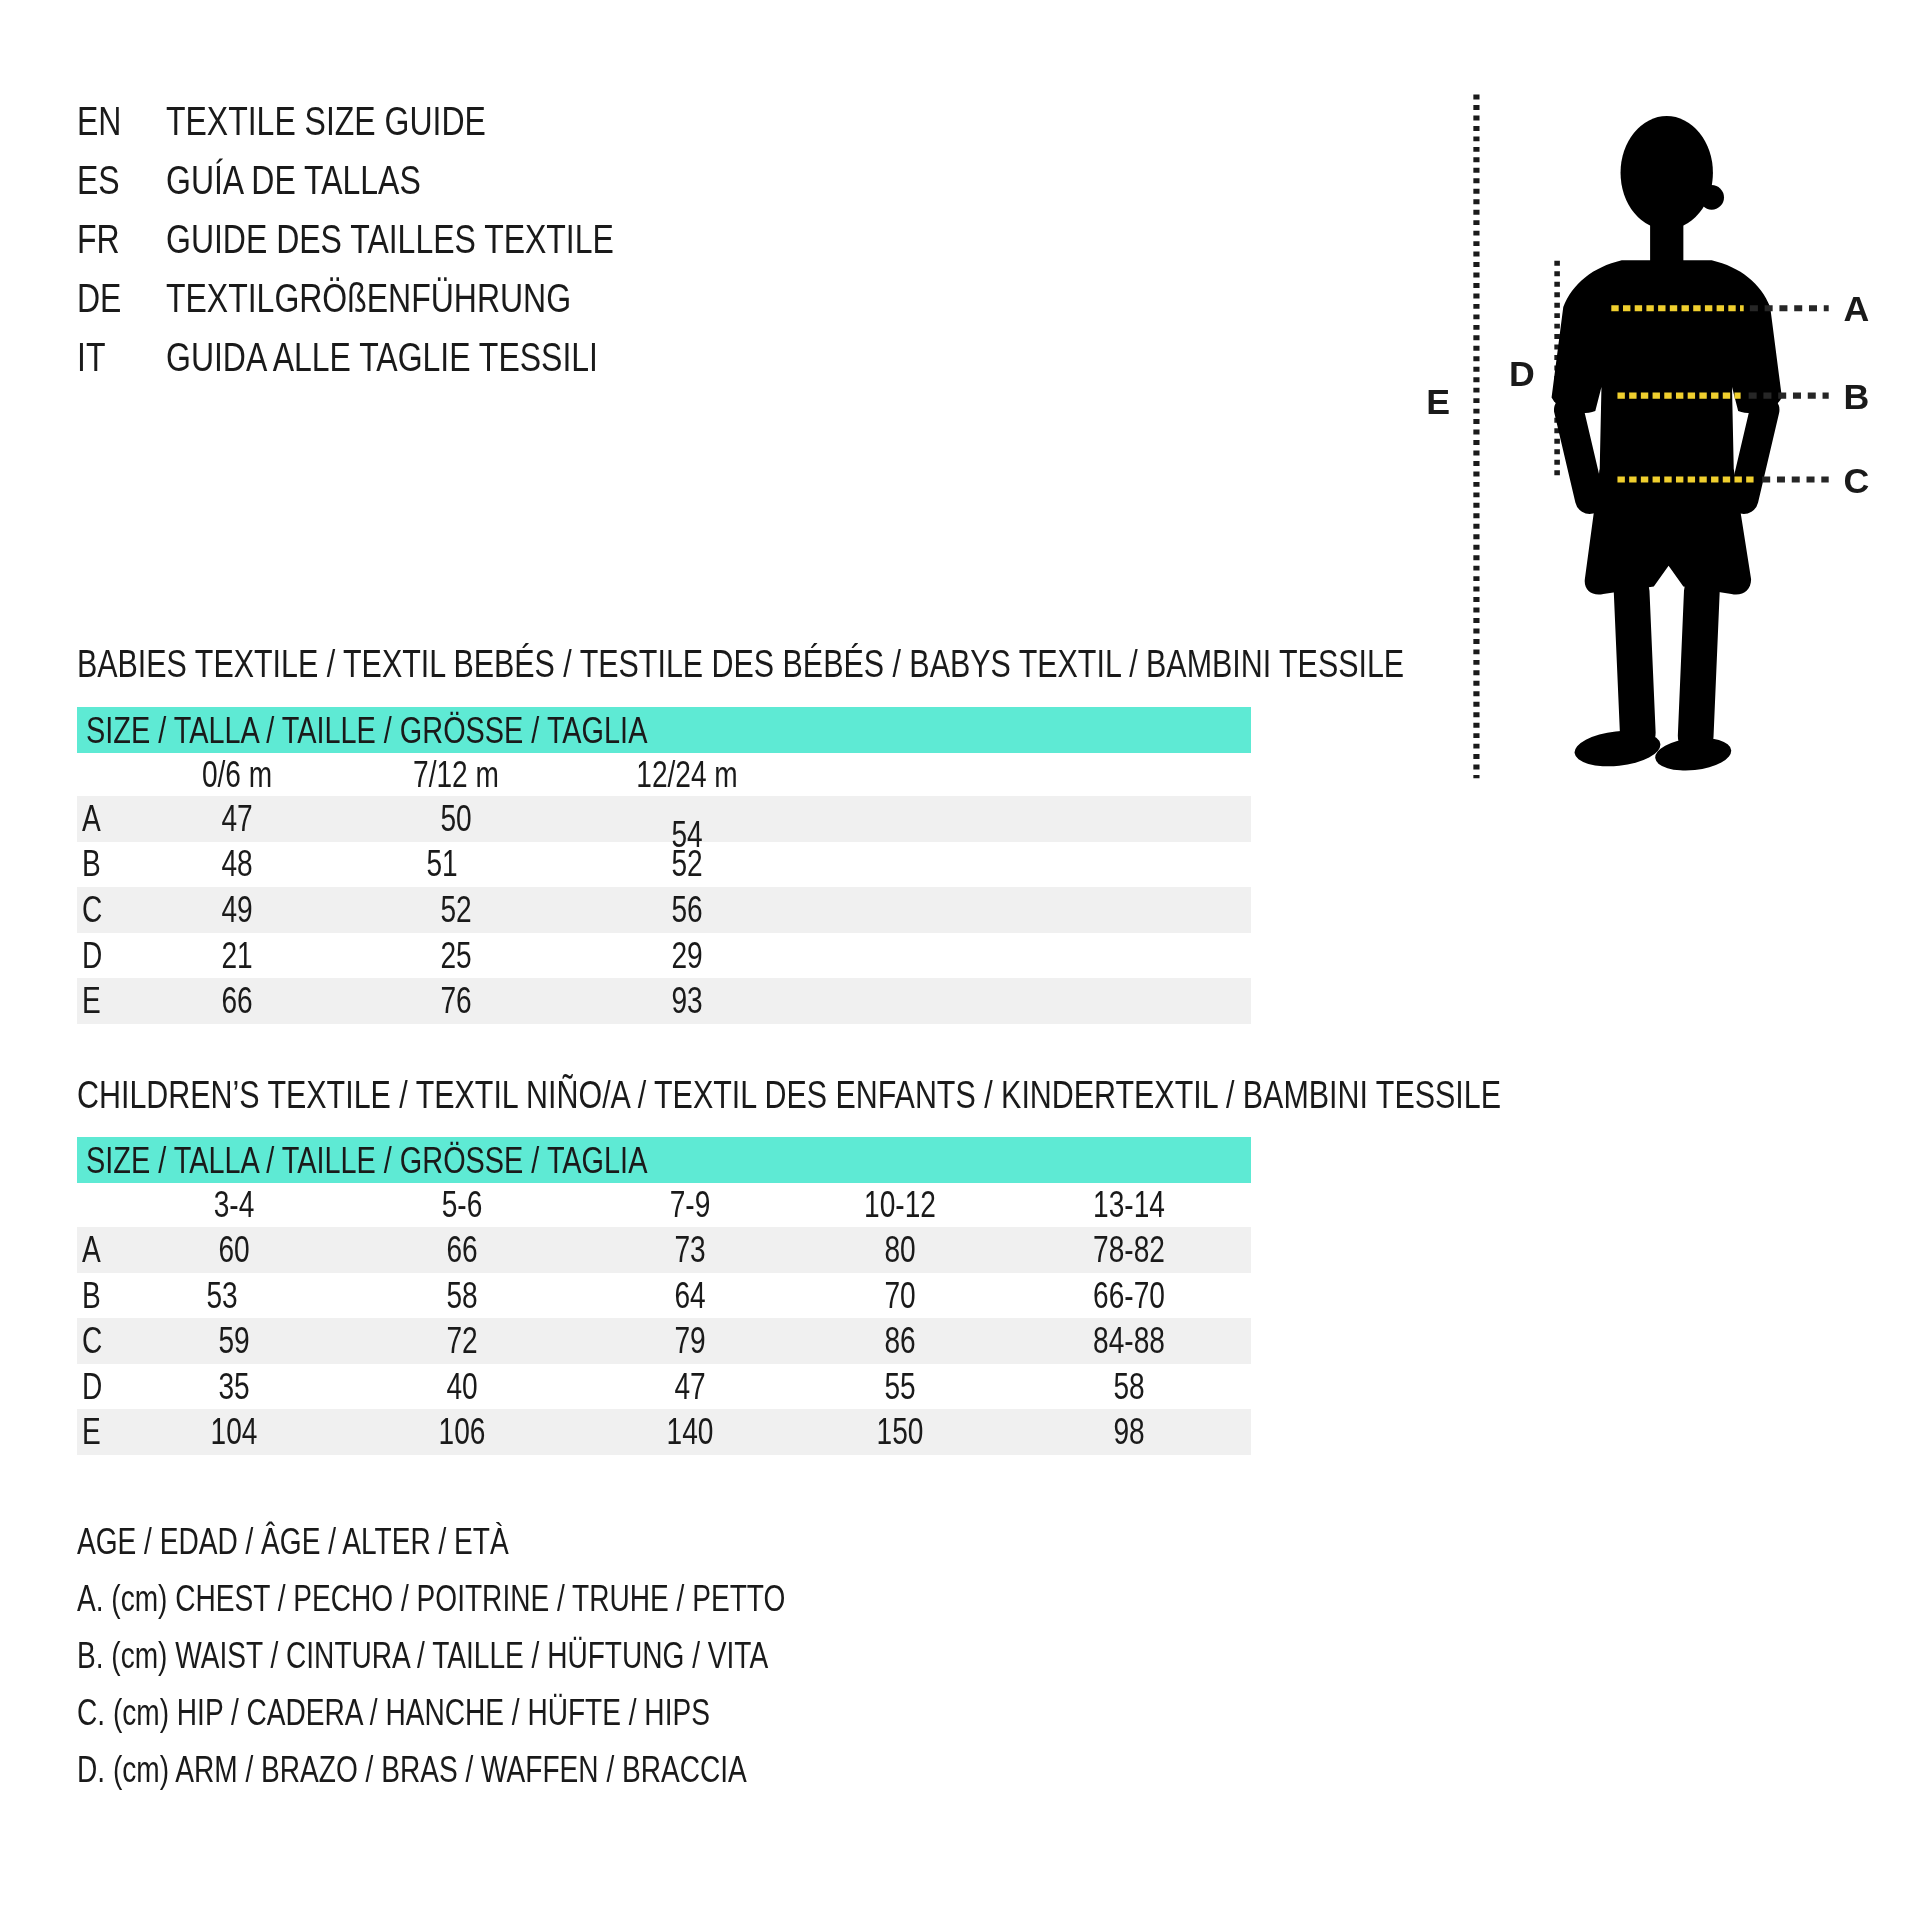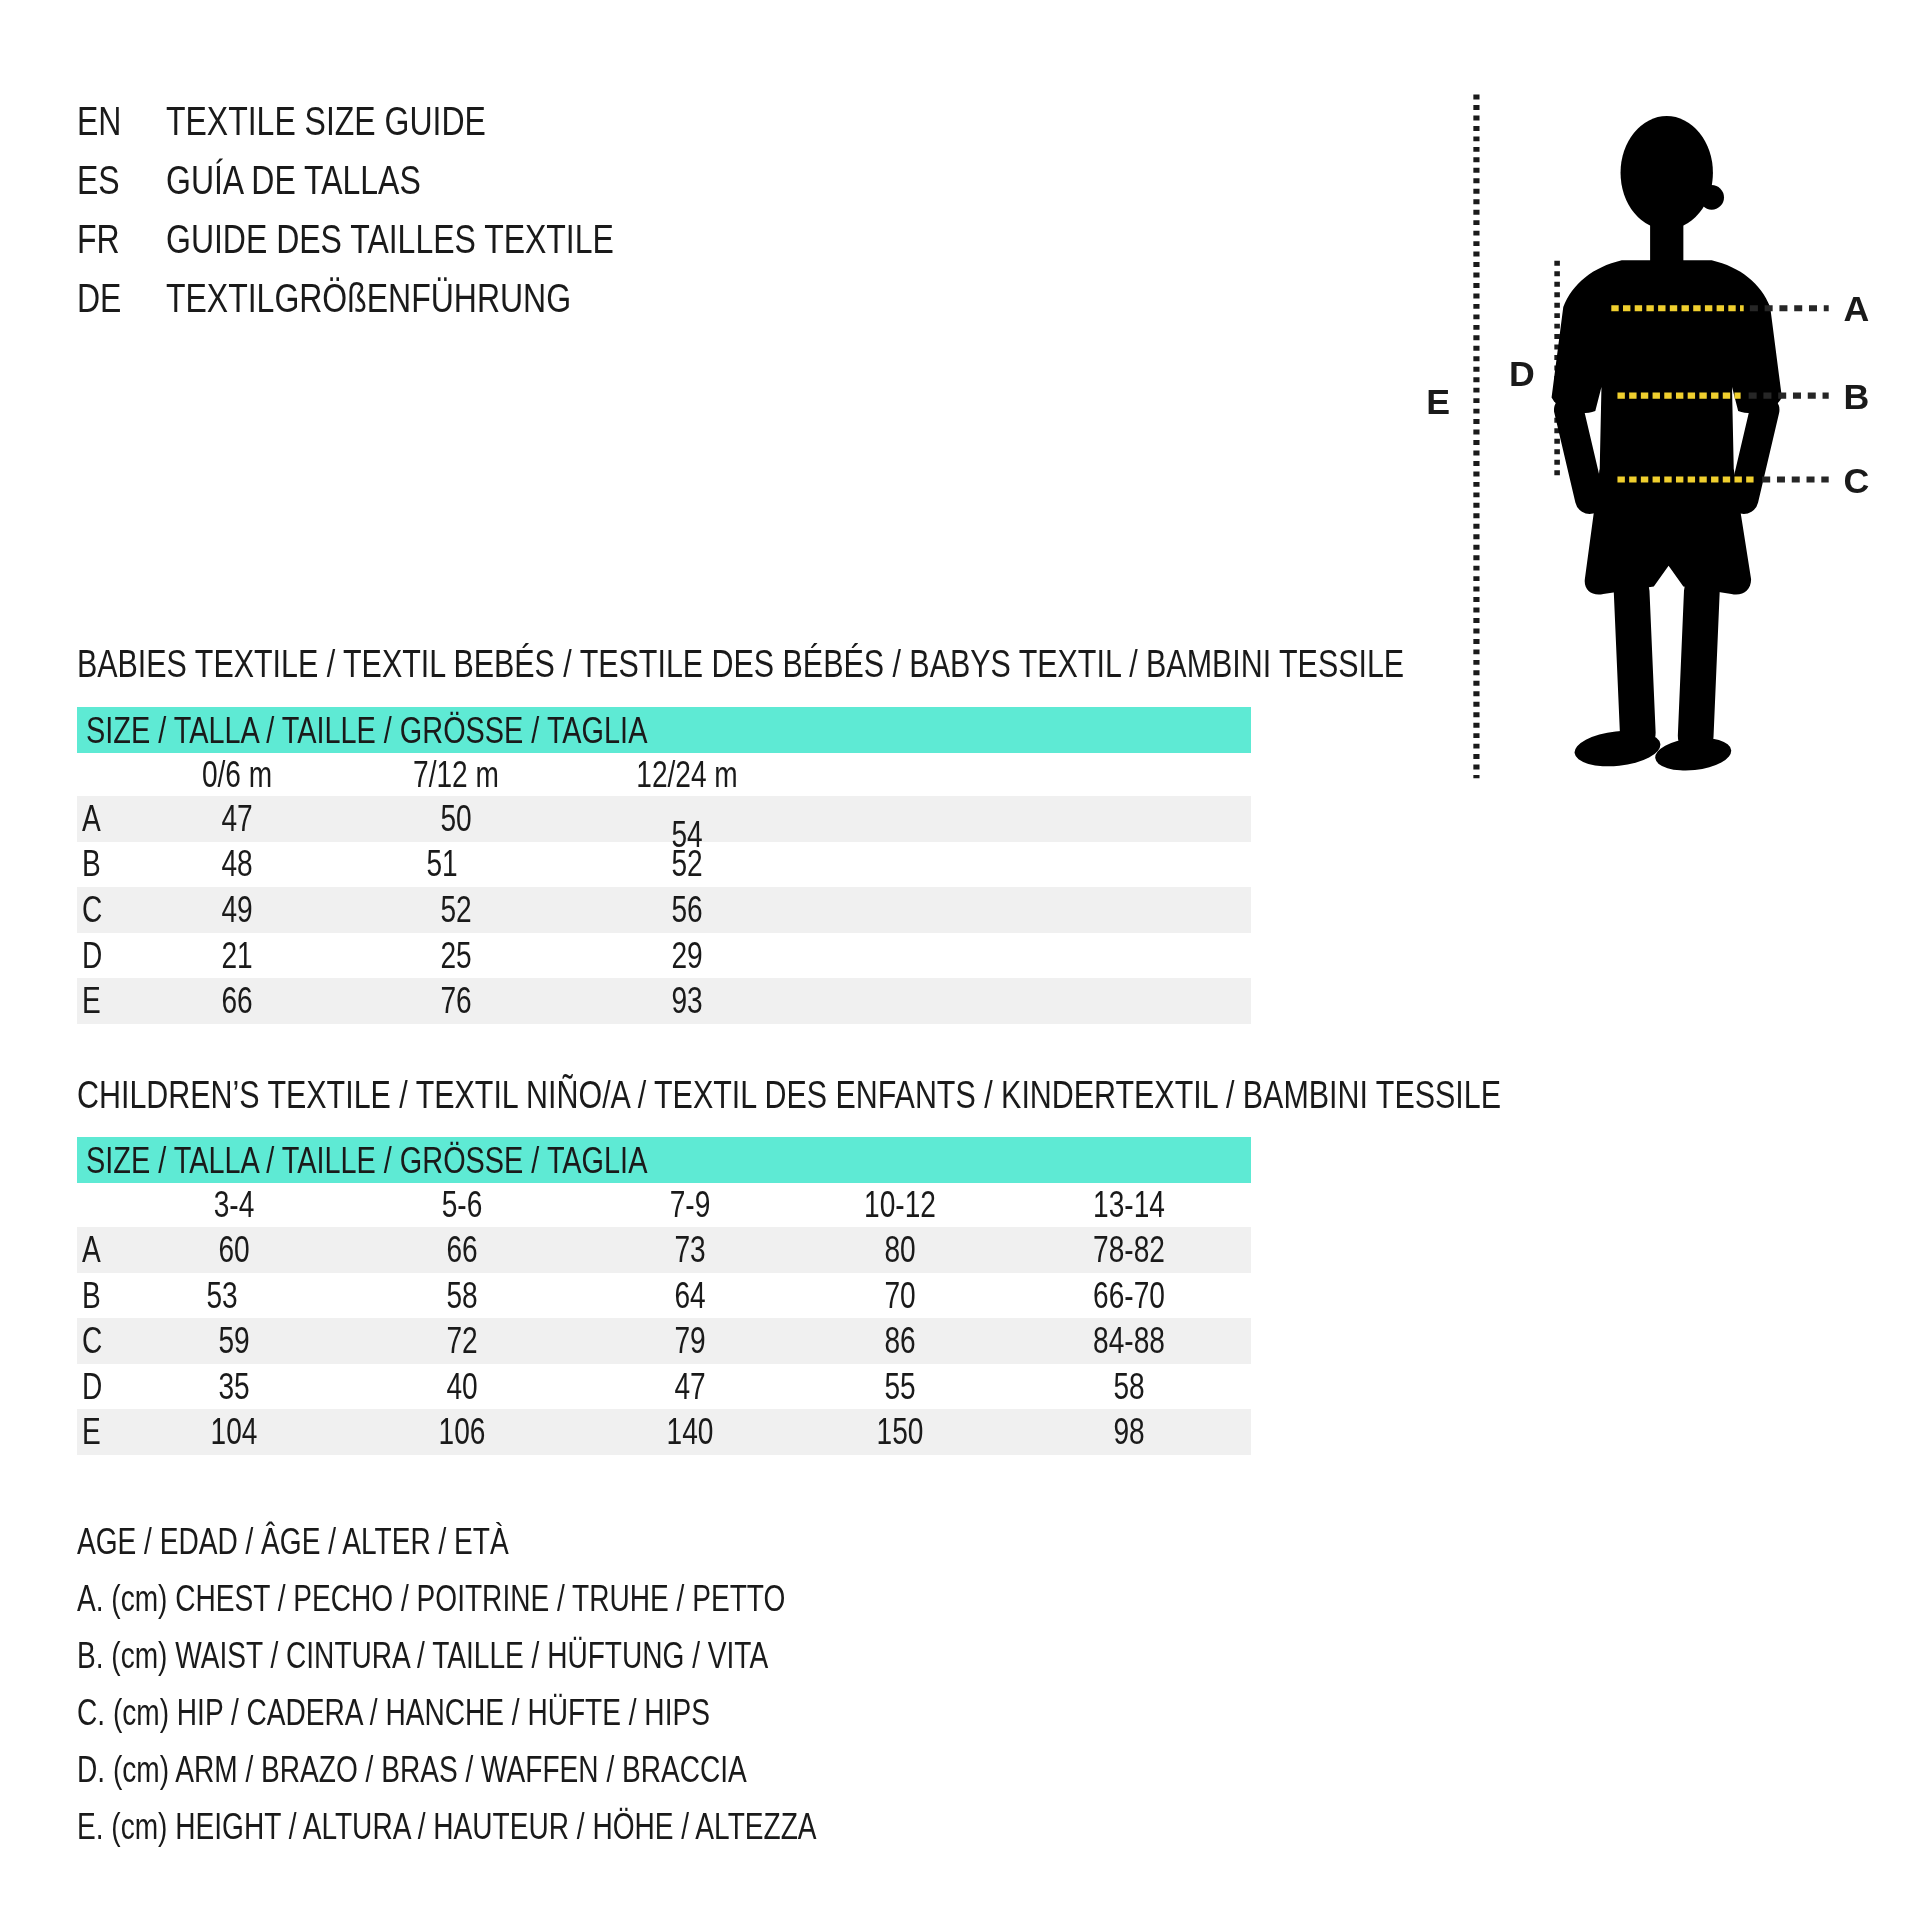--- a/index.html
+++ b/index.html
@@ -46,20 +46,24 @@
       <span class="lang-code"><span class="cx">ES</span></span>
       <span><span class="cx">GUÍA DE TALLAS</span></span>
     </div>
     <div class="lang-row">
       <span class="lang-code"><span class="cx">FR</span></span>
       <span><span class="cx">GUIDE DES TAILLES TEXTILE</span></span>
     </div>
     <div class="lang-row">
       <span class="lang-code"><span class="cx">DE</span></span>
       <span><span class="cx">TEXTILGRÖßENFÜHRUNG</span></span>
+    </div>
+    <div class="lang-row">
+      <span class="lang-code"><span class="cx">IT</span></span>
+      <span><span class="cx">GUIDA ALLE TAGLIE TESSILI</span></span>
     </div>
   </div>
 
   <svg class="figure" viewBox="0 0 846 1150">
 
     <line x1="116" y1="23" x2="116" y2="1133" stroke="#1a1a1a" stroke-width="10" stroke-dasharray="8 9"></line>
 
     <line x1="247" y1="293" x2="247" y2="648" stroke="#1a1a1a" stroke-width="9" stroke-dasharray="8 9"></line>
 
     <g fill="#000000">
@@ -197,17 +201,16 @@
       <span class="cell" style="left:1052px;"><span class="cxc">98</span></span>
     </div>
   </div>
 
   <div class="legend">
     <div class="legend-line"><span class="cx">AGE / EDAD / ÂGE / ALTER / ETÀ</span></div>
     <div class="legend-line"><span class="cx">A. (cm) CHEST / PECHO / POITRINE / TRUHE / PETTO</span></div>
     <div class="legend-line"><span class="cx">B. (cm) WAIST / CINTURA / TAILLE / HÜFTUNG / VITA</span></div>
     <div class="legend-line"><span class="cx">C. (cm) HIP / CADERA / HANCHE / HÜFTE / HIPS</span></div>
     <div class="legend-line"><span class="cx">D. (cm) ARM / BRAZO / BRAS / WAFFEN / BRACCIA</span></div>
-    <div class="legend-line"><span class="cx">E. (cm) HEIGHT / ALTURA / HAUTEUR / HÖHE / ALTEZZA</span></div>
   </div>
 
 </div>
 
 
 </body></html>

